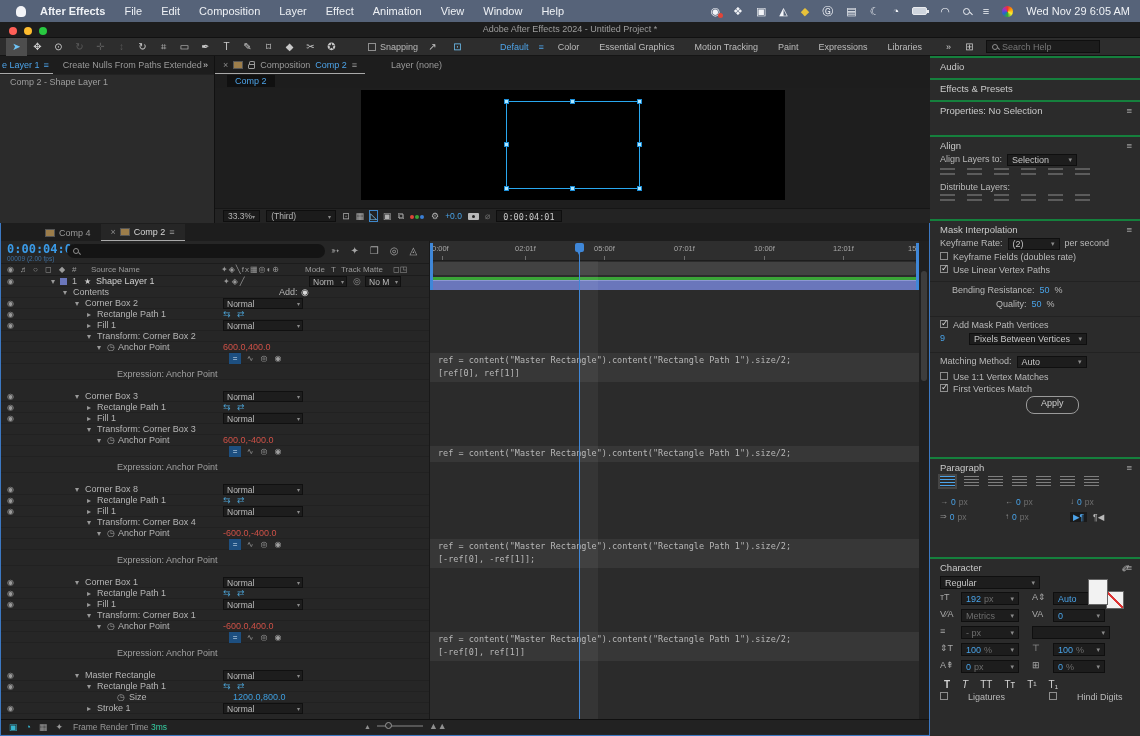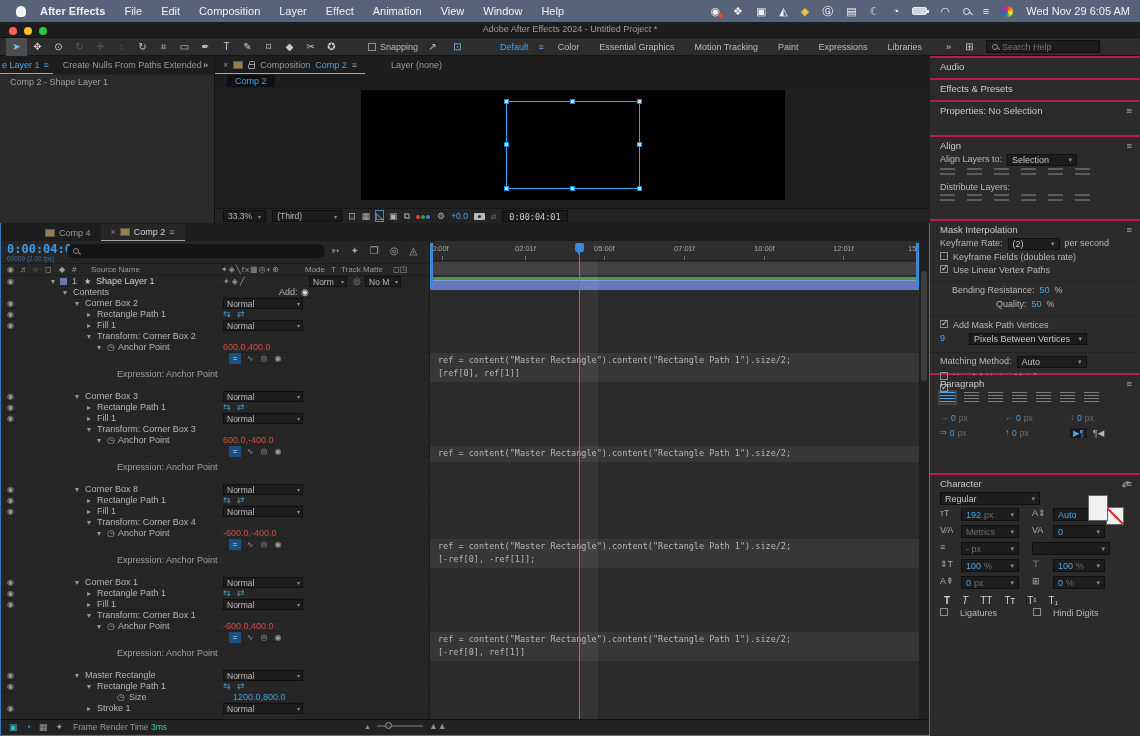--- a/index.html
+++ b/index.html
@@ -57,29 +57,29 @@
   .compchip{width:10px;height:8px;background:#9c7d4a;border:1px solid #555}
   .lockico{width:7px;height:5px;border:1px solid #9a9a9a;border-radius:1px;position:relative;margin-top:3px}
   .lockico:before{content:"";position:absolute;width:4px;height:3px;border:1px solid #9a9a9a;border-bottom:none;border-radius:2px 2px 0 0;top:-4px;left:0px}
   .subtabrow{height:14px;background:#1d1d1d;display:flex;align-items:center;padding-left:12px}
   .subtab{background:#101010;color:#4da3e8;font-size:9px;padding:1px 8px}
   .canvas{flex:1;position:relative;background:#1e1e1e}
   .blackcomp{position:absolute;left:146px;top:2px;width:424px;height:110px;background:#000}
   .selrect{position:absolute;left:145px;top:11px;width:134px;height:88px;border:1px solid #29a8f0}
   .hnd{position:absolute;width:5px;height:5px;background:#aee6ff;border:1px solid #1d8fd8}
   .vctrl{height:15px;background:#232323;display:flex;align-items:center;font-size:8.5px;color:#b5b5b5;gap:6px;padding:0 8px;border-top:1px solid #161616}
-  .vdd{background:#1b1b1b;border:1px solid #0e0e0e;height:12px;display:flex;align-items:center;gap:6px;padding:0 4px}
+  .vdd{background:#1b1b1b;border:1px solid #0e0e0e;height:12px;display:flex;align-items:center;padding:0 4px}
   .vico{color:#b0b0b0;font-size:9px}
   .vico.hl{outline:1px solid #3d86c9;color:#7cc4f2}
   .rgbdots i{width:4px;height:4px;border-radius:50%;display:inline-block;margin-right:1px}
   .camico{width:11px;height:7px;background:#b9b9b9;border-radius:1px;position:relative;display:inline-block}
   .camico:after{content:"";position:absolute;width:3px;height:3px;border-radius:50%;background:#232323;left:4px;top:2px}
   .vtime{background:#1b1b1b;border:1px solid #0e0e0e;padding:0 6px;height:12px;line-height:12px;color:#c9c9c9;font-family:"DejaVu Sans Mono",monospace;font-size:8.5px}
   
-  .sidebar{width:210px;background:#be185d;display:flex;flex-direction:column;gap:2px;padding-top:2px}
+  .sidebar{width:210px;background:#15803d;display:flex;flex-direction:column;gap:2px;padding-top:2px}
   .panel{background:#2b2b2b}
   .phdr{height:17px;line-height:17px;padding:0 10px;font-size:9.5px;color:#cacaca;position:relative}
   .phdr .burger{position:absolute;right:8px;top:0;color:#9a9a9a;cursor:default}
   .srow{display:flex;gap:5px;padding:0 10px;font-size:9px;color:#b9b9b9;height:14px}
   .dim{color:#6e6e6e}
   .blue{color:#49a3e8}
   .sdd{background:#1d1d1d;border:1px solid #0f0f0f;height:12px;display:flex;align-items:center;justify-content:space-between;padding:0 4px;color:#c5c5c5;min-width:46px}
   .sdd i{color:#8b8b8b;font-size:7px;margin-left:4px}
   .alico{width:15px;height:9px;margin-right:7px;display:inline-block;background:repeating-linear-gradient(to bottom,#5c5c5c 0 2px,transparent 2px 5px)}
   .sep{height:1px;background:#222;margin:3px 0}
@@ -643,21 +643,21 @@
         </div>
       <div class="srow">
         <span class="alico"></span>
           <span class="alico"></span>
           <span class="alico"></span>
           <span class="alico"></span>
           <span class="alico"></span>
           <span class="alico"></span>
       </div>
     </div>
-    <div class="panel" style="height:152px">
+    <div class="panel" style="height:236px">
       <div class="phdr"><span>Mask Interpolation</span><span class="burger">≡</span></div>
       <div class="srow">
           <span>Keyframe Rate:</span>
         <span class="sdd" style="min-width:52px">
             <span>(2)</span>
             <i>▾</i>
           </span>
         <span>per second</span>
         </div>
       <div class="srow" style="height:13px">
@@ -833,21 +833,21 @@
           </span>
       </div>
       <div class="fauxrow">
         <span style="font-weight:bold">T</span>
         <span style="font-style:italic">T</span>
         <span>TT</span>
         <span>Tᴛ</span>
         <span>T¹</span>
         <span>T₁</span>
       </div>
-      <div class="srow" style="height:16px;gap:12px">
+      <div class="srow" style="height:16px;gap:20px">
         <span class="cb"></span>
           <span>Ligatures</span>
         <span class="cb" style="margin-left:24px"></span>
           <span>Hindi Digits</span>
       </div>
     </div>
   </div>
 </div>
 
 </body></html>

